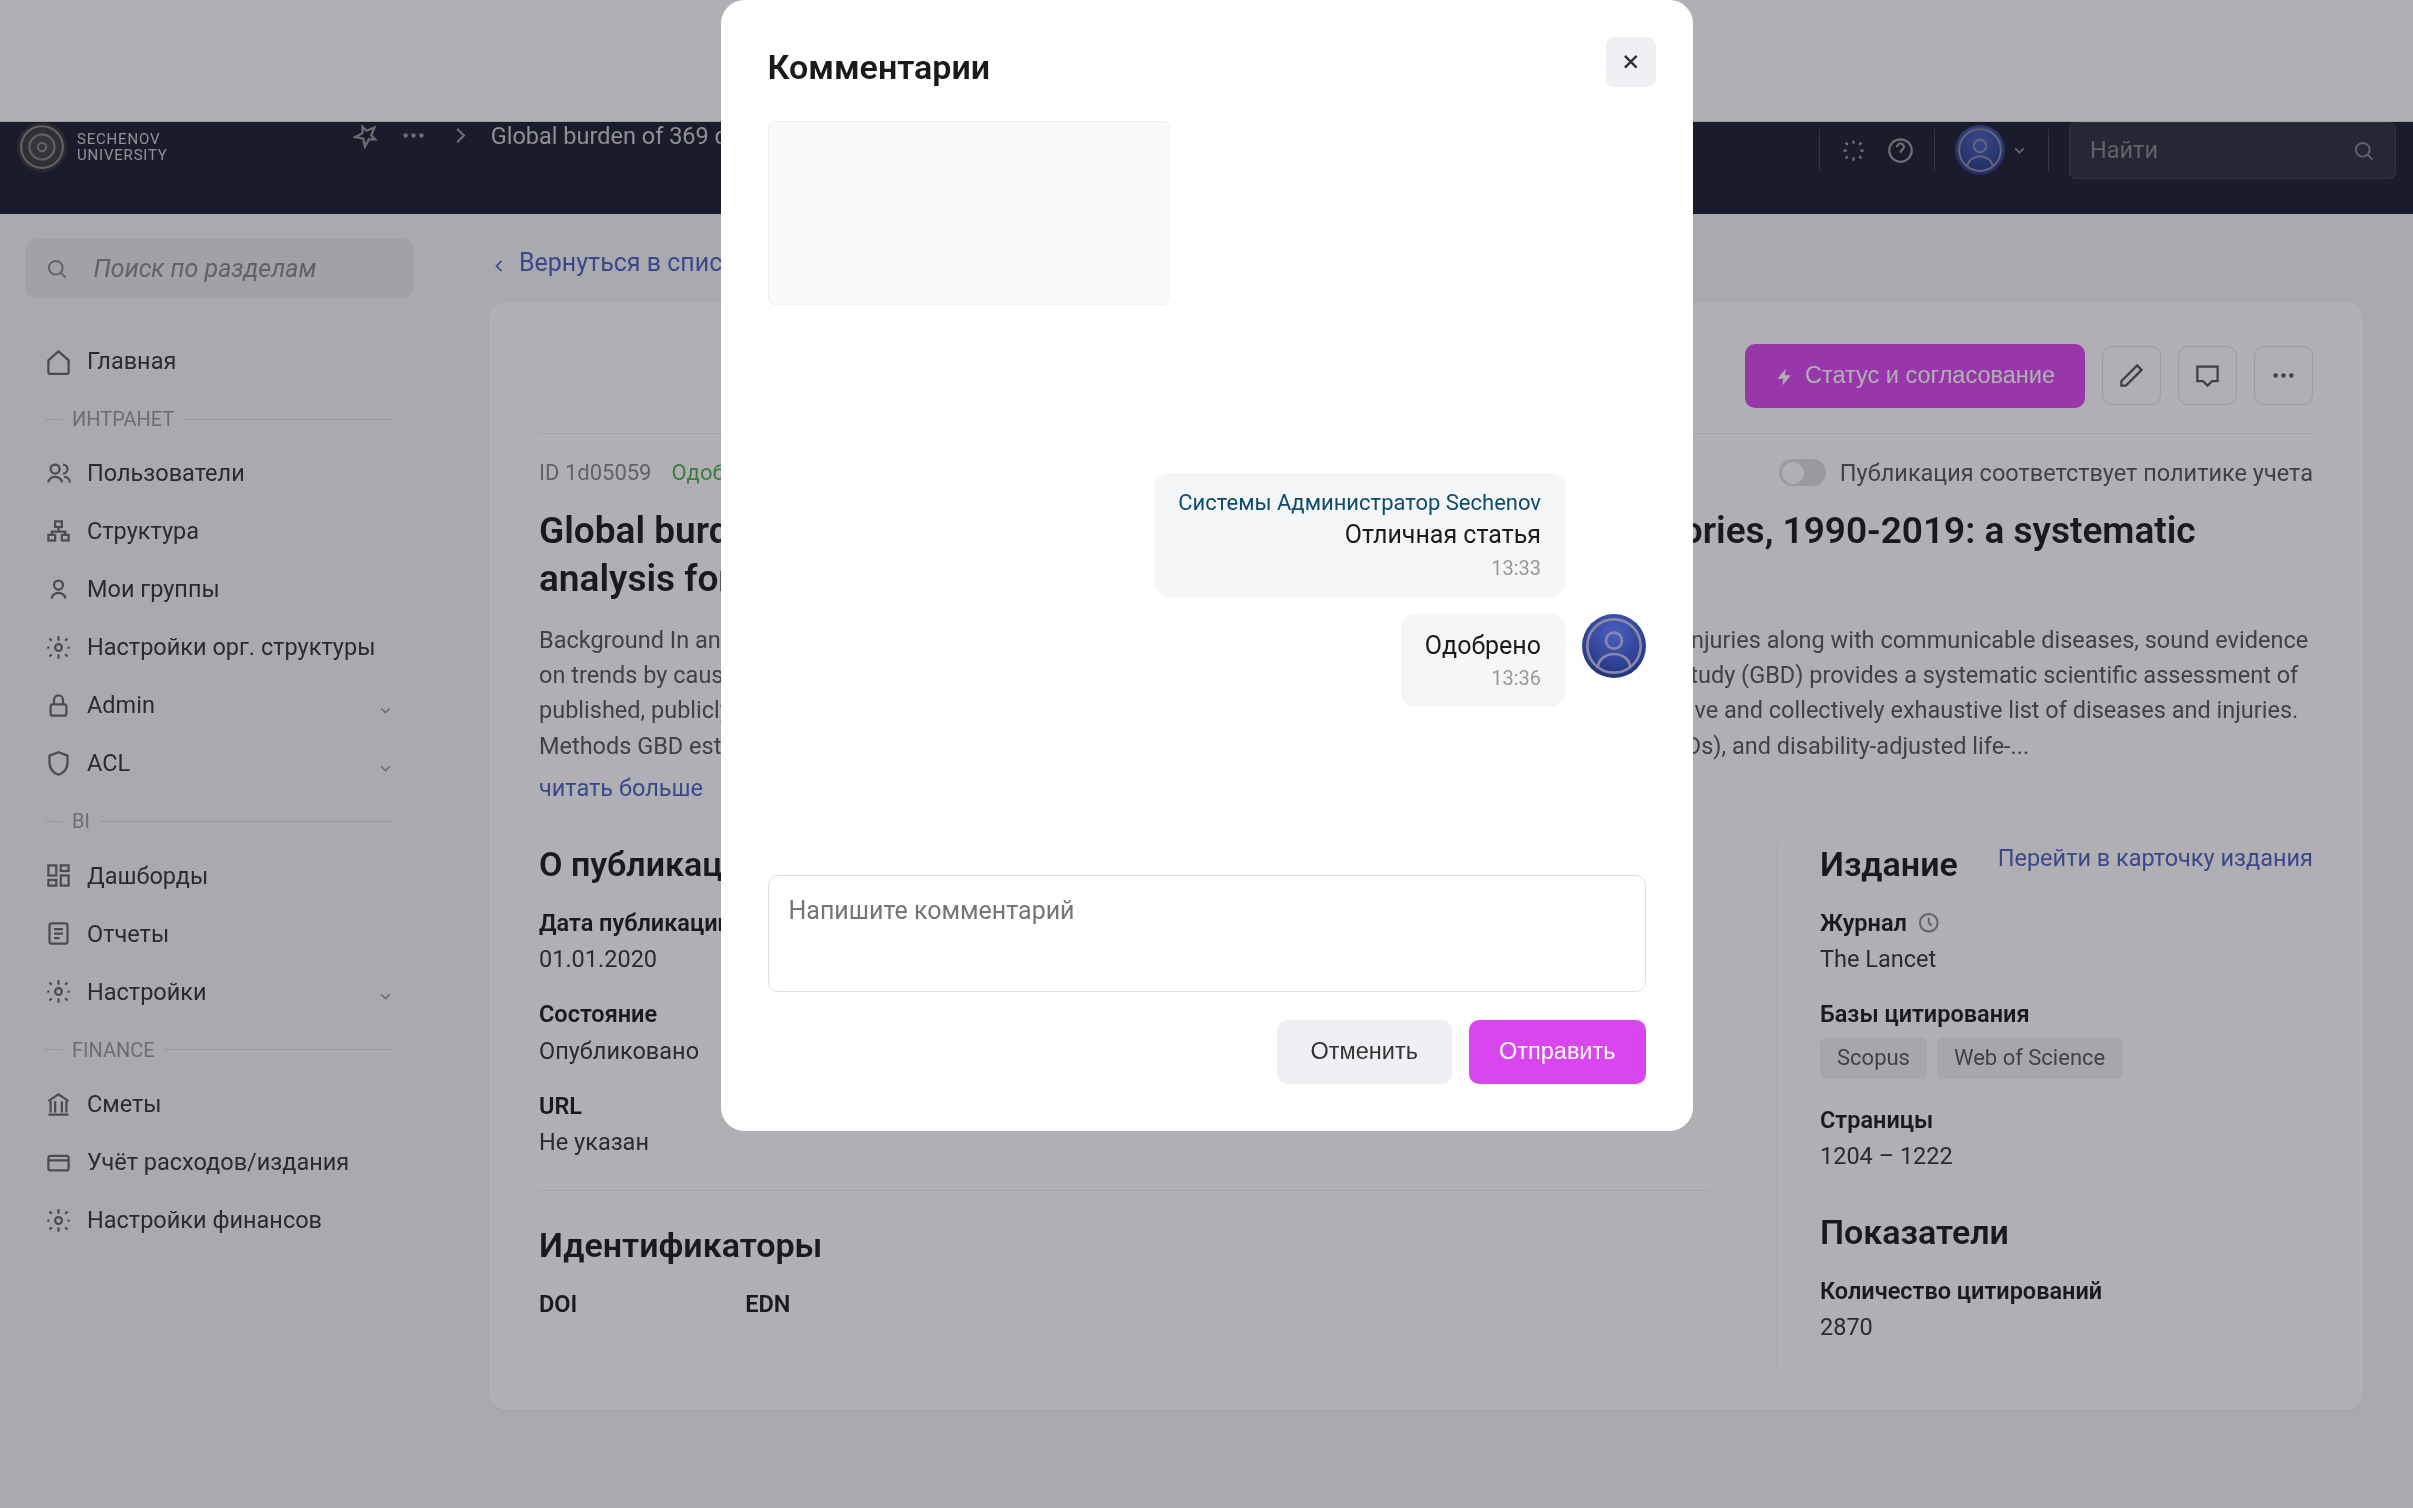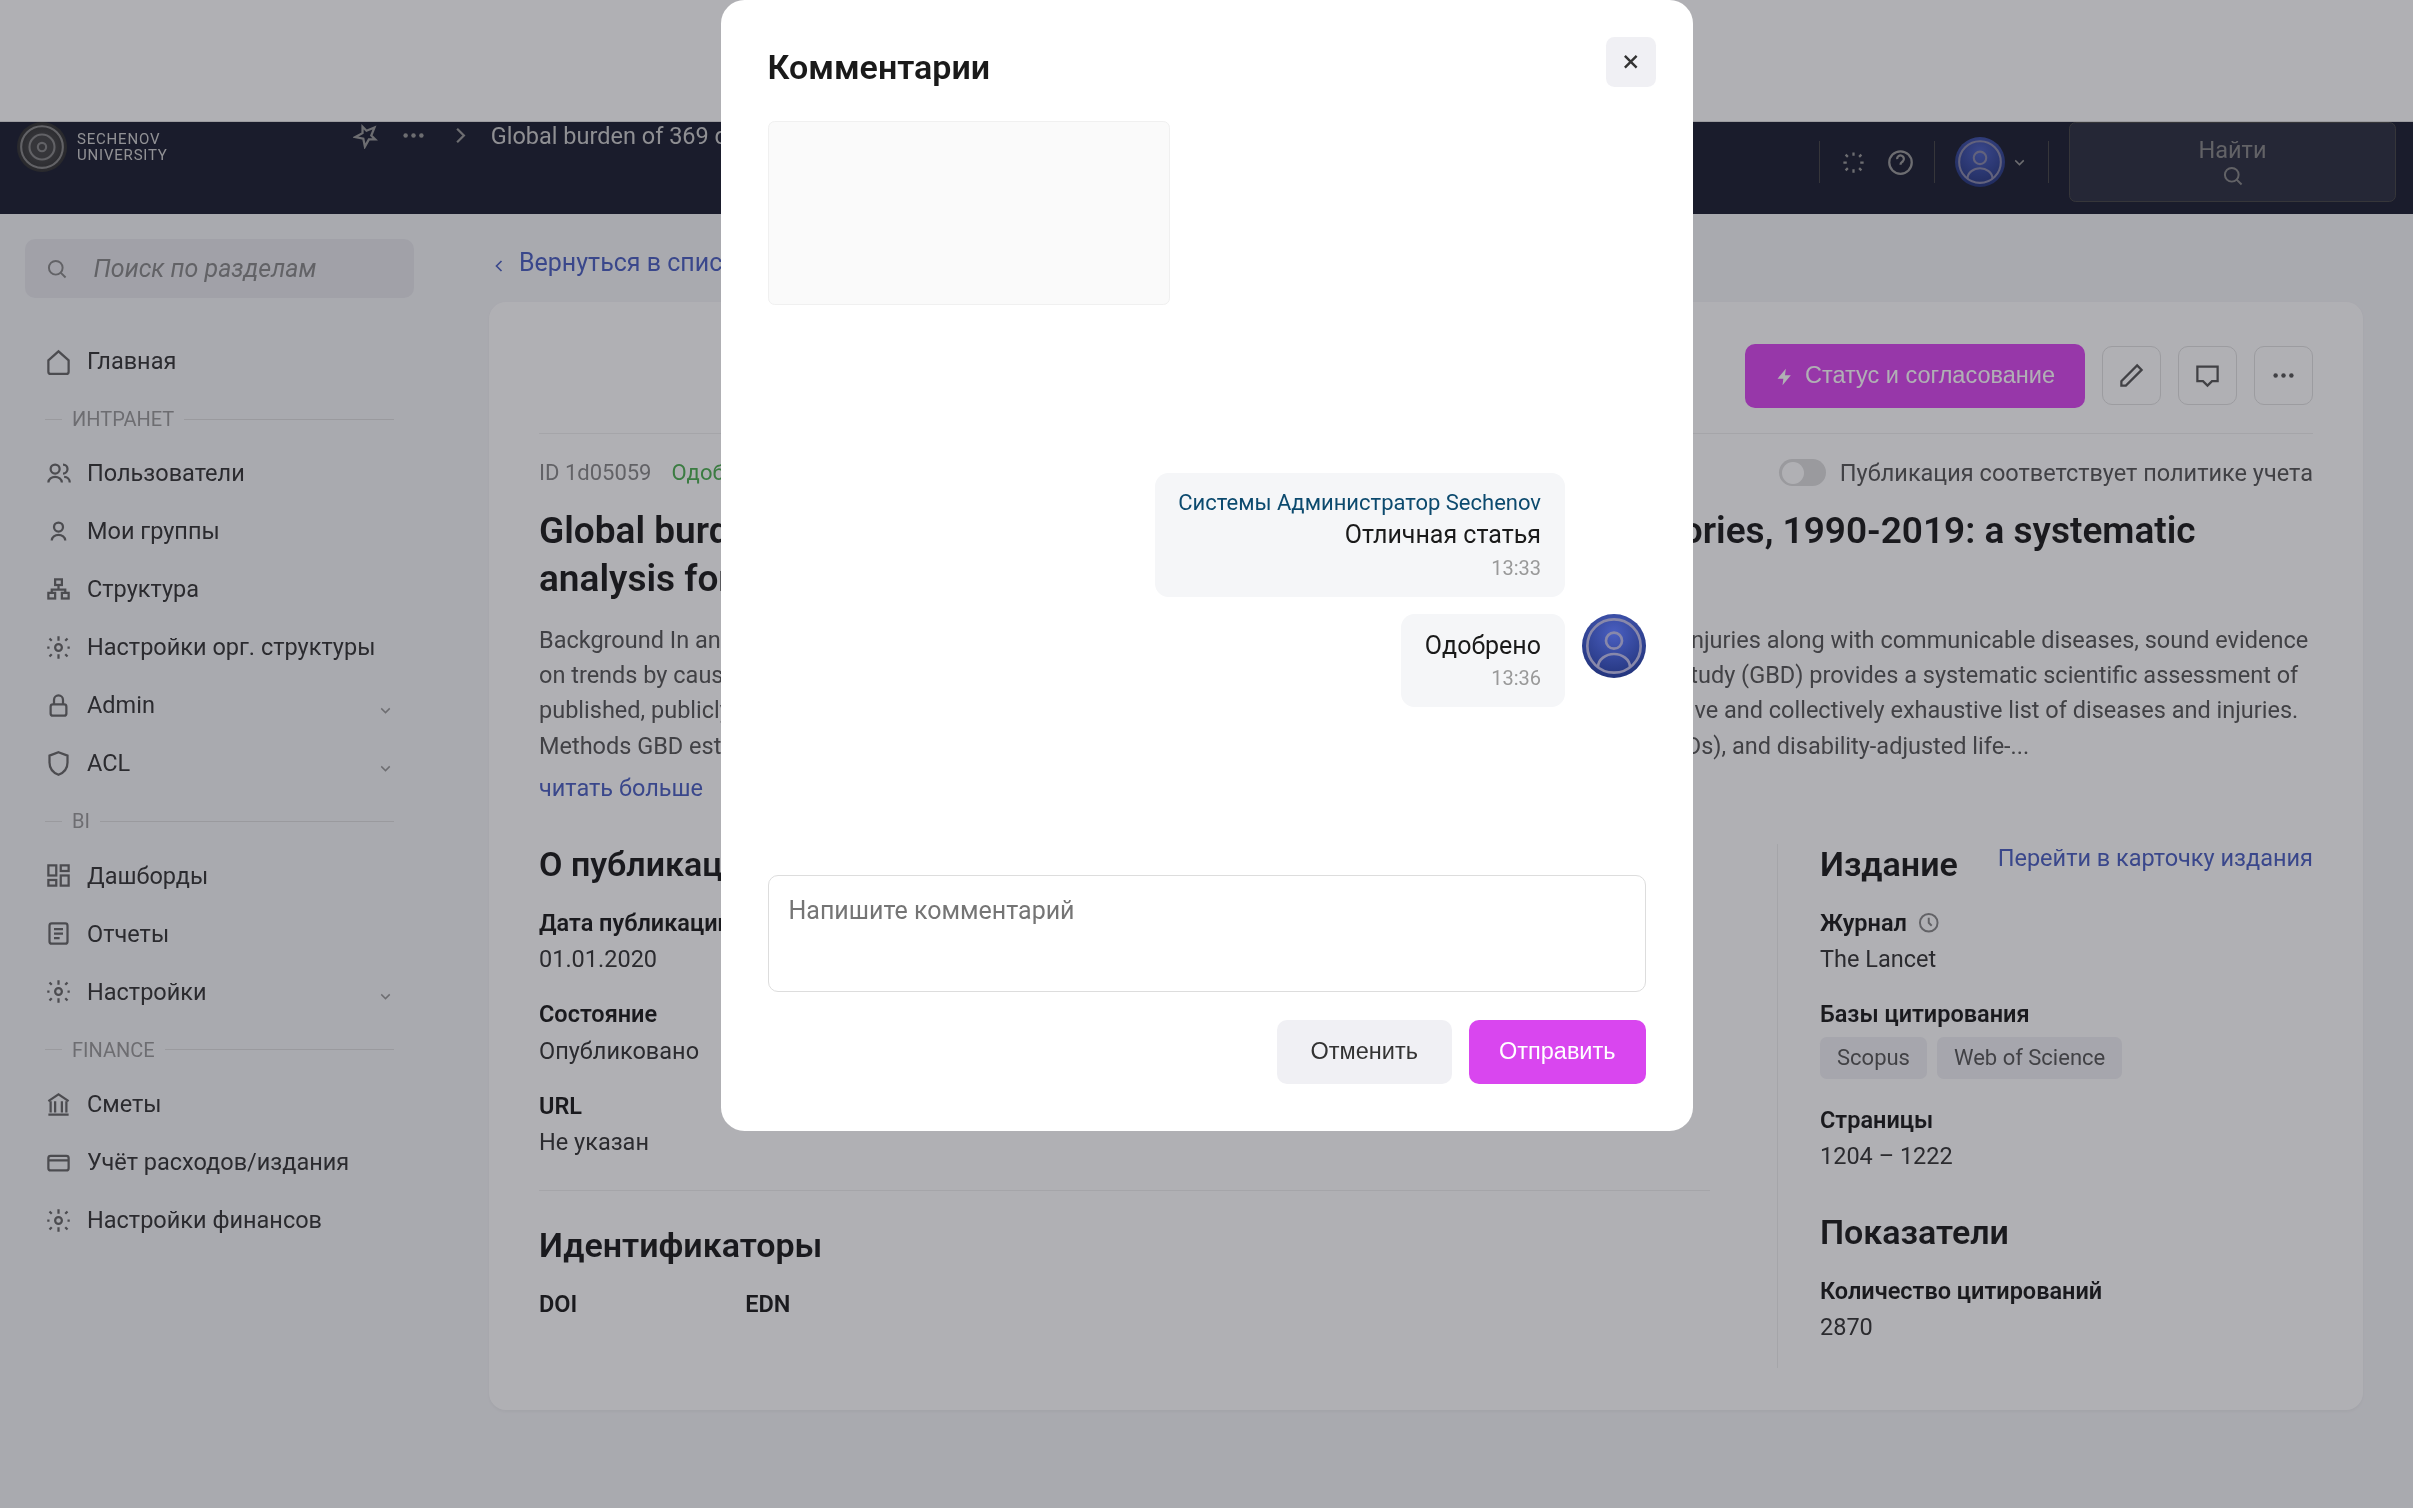--- a/index.html
+++ b/index.html
@@ -99,21 +99,20 @@
     }
     .search-global {
       background: #2a2d3e;
       border: 0.8px solid #444;
       border-radius: 6.7px;
       padding: 13.4px 20px;
       width: 327px;
       display: flex;
       align-items: center;
       justify-content: space-between;
-      flex-direction: column;
     }
     .search-global span {
       color: #888;
       font-size: 23.5px;
     }
     .main-wrap {
       display: flex;
       height: calc(100% - 215px);
     }
     .sidebar {
@@ -564,33 +563,33 @@
 
     <div class="sidebar-item">
       <span class="icon"><svg viewBox="0 0 24 24" fill="none" stroke="currentColor" stroke-width="2">
             <circle cx="9" cy="8" r="4"></circle>
             <path d="M3 20c0-3 3-5 6-5s6 2 6 5M16 4a4 4 0 010 8M22 20c0-3-2-5-5-5"></path>
           </svg></span>
       <span>Пользователи</span>
     </div>
     <div class="sidebar-item">
       <span class="icon"><svg viewBox="0 0 24 24" fill="none" stroke="currentColor" stroke-width="2">
-            <circle cx="12" cy="8" r="4"></circle>
-            <path d="M6 20c0-3 3-5 6-5s6 2 6 5"></path>
-          </svg></span>
-      <span>Мои группы</span>
-    </div>
-    <div class="sidebar-item">
-      <span class="icon"><svg viewBox="0 0 24 24" fill="none" stroke="currentColor" stroke-width="2">
             <rect x="9" y="3" width="6" height="5"></rect>
             <rect x="3" y="15" width="6" height="5"></rect>
             <rect x="15" y="15" width="6" height="5"></rect>
             <path d="M12 8v4M12 12H6v3M12 12h6v3"></path>
           </svg></span>
       <span>Структура</span>
+    </div>
+    <div class="sidebar-item">
+      <span class="icon"><svg viewBox="0 0 24 24" fill="none" stroke="currentColor" stroke-width="2">
+            <circle cx="12" cy="8" r="4"></circle>
+            <path d="M6 20c0-3 3-5 6-5s6 2 6 5"></path>
+          </svg></span>
+      <span>Мои группы</span>
     </div>
     <div class="sidebar-item">
       <span class="icon"><svg viewBox="0 0 24 24" fill="none" stroke="currentColor" stroke-width="2">
             <circle cx="12" cy="12" r="3"></circle>
             <path d="M12 2v4M12 18v4M4 12H2M22 12h-2M6 6l-2-2M20 20l-2-2M6 18l-2 2M20 4l-2 2"></path>
           </svg></span>
       <span>Настройки орг. структуры</span>
     </div>
     <div class="sidebar-item">
       <span class="icon"><svg viewBox="0 0 24 24" fill="none" stroke="currentColor" stroke-width="2">

